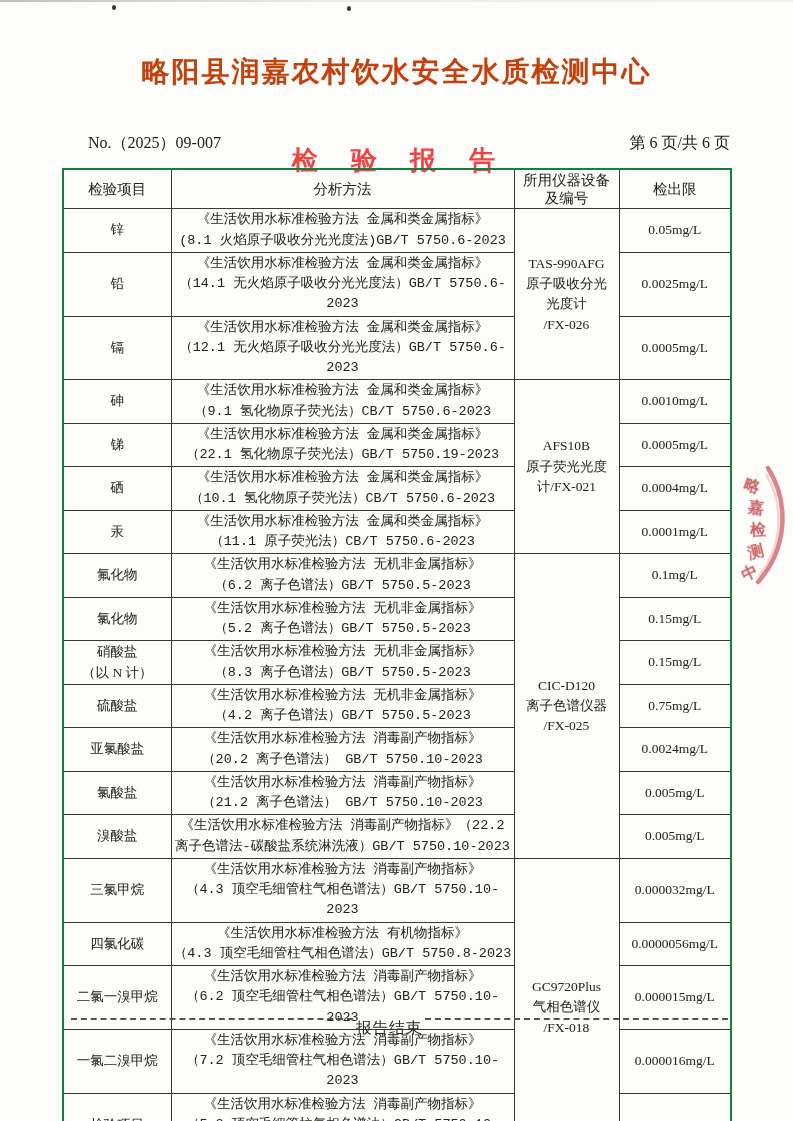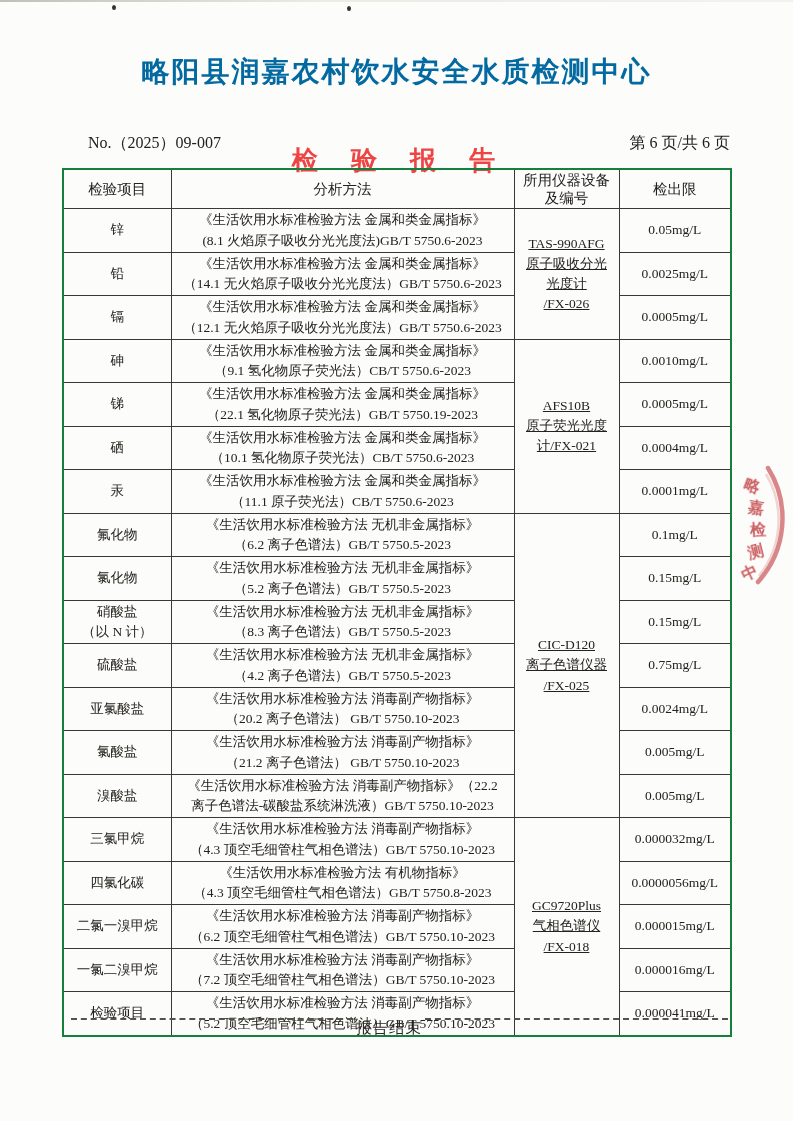--- a/index.html
+++ b/index.html
@@ -10,21 +10,21 @@
   }
   .scan-top{position:absolute;top:0;left:0;right:0;height:2px;
     background:linear-gradient(90deg,#b3b0a8,#e9e6df 40%,#f2efe9);opacity:.8;}
   .dot{position:absolute;width:4px;height:5px;background:#33312c;border-radius:50%;}
   .d1{left:112px;top:5px;}
   .d2{left:347px;top:6px;}
 
   .doc-title{
     position:absolute;top:53px;left:0;width:100%;text-align:center;
     font-family:"Liberation Sans","DejaVu Sans",sans-serif;
-    font-size:28px;font-weight:bold;letter-spacing:2px;color:#0369a1;
+    font-size:28px;font-weight:bold;letter-spacing:2px;color:#c2410c;
   }
   .doc-subtitle{
     position:absolute;top:99px;left:0;width:100%;text-align:center;
     font-family:"Liberation Sans","DejaVu Sans",sans-serif;
     font-size:26px;font-weight:bold;letter-spacing:6px;word-spacing:14px;color:#ef4444;margin-top:44px;
   }
   .meta{
     position:absolute;top:133px;left:88px;width:642px;
     display:flex;justify-content:space-between;align-items:flex-end;
     font-size:16px;color:#23211c;gap:27px;
@@ -37,22 +37,22 @@
   }
   .report th,.report td{
     border:1px solid #3b3833;
     text-align:center;vertical-align:middle;
     white-space:pre-line;padding:1px 2px;
     font-weight:normal;color:#24221c;
     overflow:hidden;
   }
   .report thead th{height:31px;font-size:14.5px;line-height:1.25;}
   .report tbody td{height:40.5px;font-size:13.5px;line-height:1.5;}
-  td.method-cell{font-size:13.8px;line-height:1.5;}
-  td.instrument-cell{font-size:13.8px;line-height:1.6;text-decoration:underline;}
+  td.method-cell{font-size:13.8px;line-height:1.5;font-family:Liberation Mono, monospace;}
+  td.instrument-cell{font-size:13.8px;line-height:1.6;}
   td.limit-cell{font-size:13.8px;}
   td.item-cell{font-size:13.8px;line-height:1.4;}
 
   .report-end{
     position:absolute;top:1018px;left:71px;width:657px;
     display:flex;align-items:flex-start;font-size:15.5px;color:#2a2822;
   }
   .report-end .dash{border-top:2px dashed #55524b;height:0;}
   .report-end .dl{flex:0.93;}
   .report-end .dr{flex:1;}

